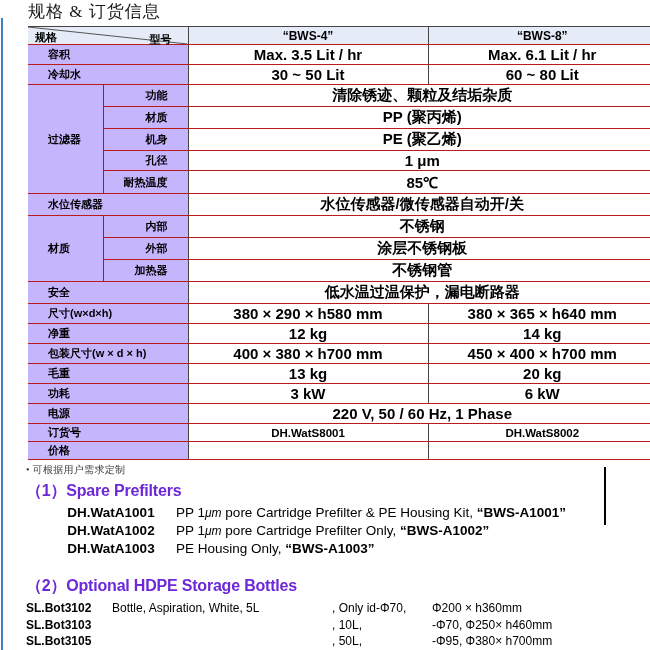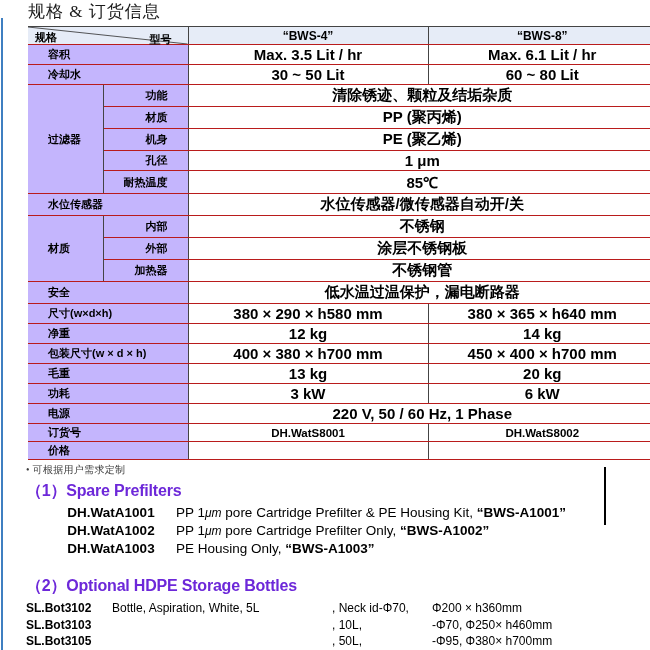--- a/index.html
+++ b/index.html
@@ -330,21 +330,21 @@
       <span class="desc"><span>PE Housing Only, </span><span class="um"></span><span></span><b>“BWS-A1003”</b></span>
     </div>
   </div>
 
   <div class="sec-head" style="padding-top:18px;">（2）Optional HDPE Storage Bottles</div>
 
   <div class="bottle-block">
     <div class="bottle-row">
       <span class="b-code">SL.Bot3102</span>
       <span class="b-desc">Bottle, Aspiration, White, 5L</span>
-      <span class="b-vol">, Neck id-Φ70,</span>
+      <span class="b-vol">, Only id-Φ70,</span>
       <span class="b-dim">Φ200 × h360mm</span>
     </div>
     <div class="bottle-row">
       <span class="b-code">SL.Bot3103</span>
       <span class="b-desc"></span>
       <span class="b-vol">, 10L,</span>
       <span class="b-dim">-Φ70,  Φ250× h460mm</span>
     </div>
     <div class="bottle-row">
       <span class="b-code">SL.Bot3105</span>

